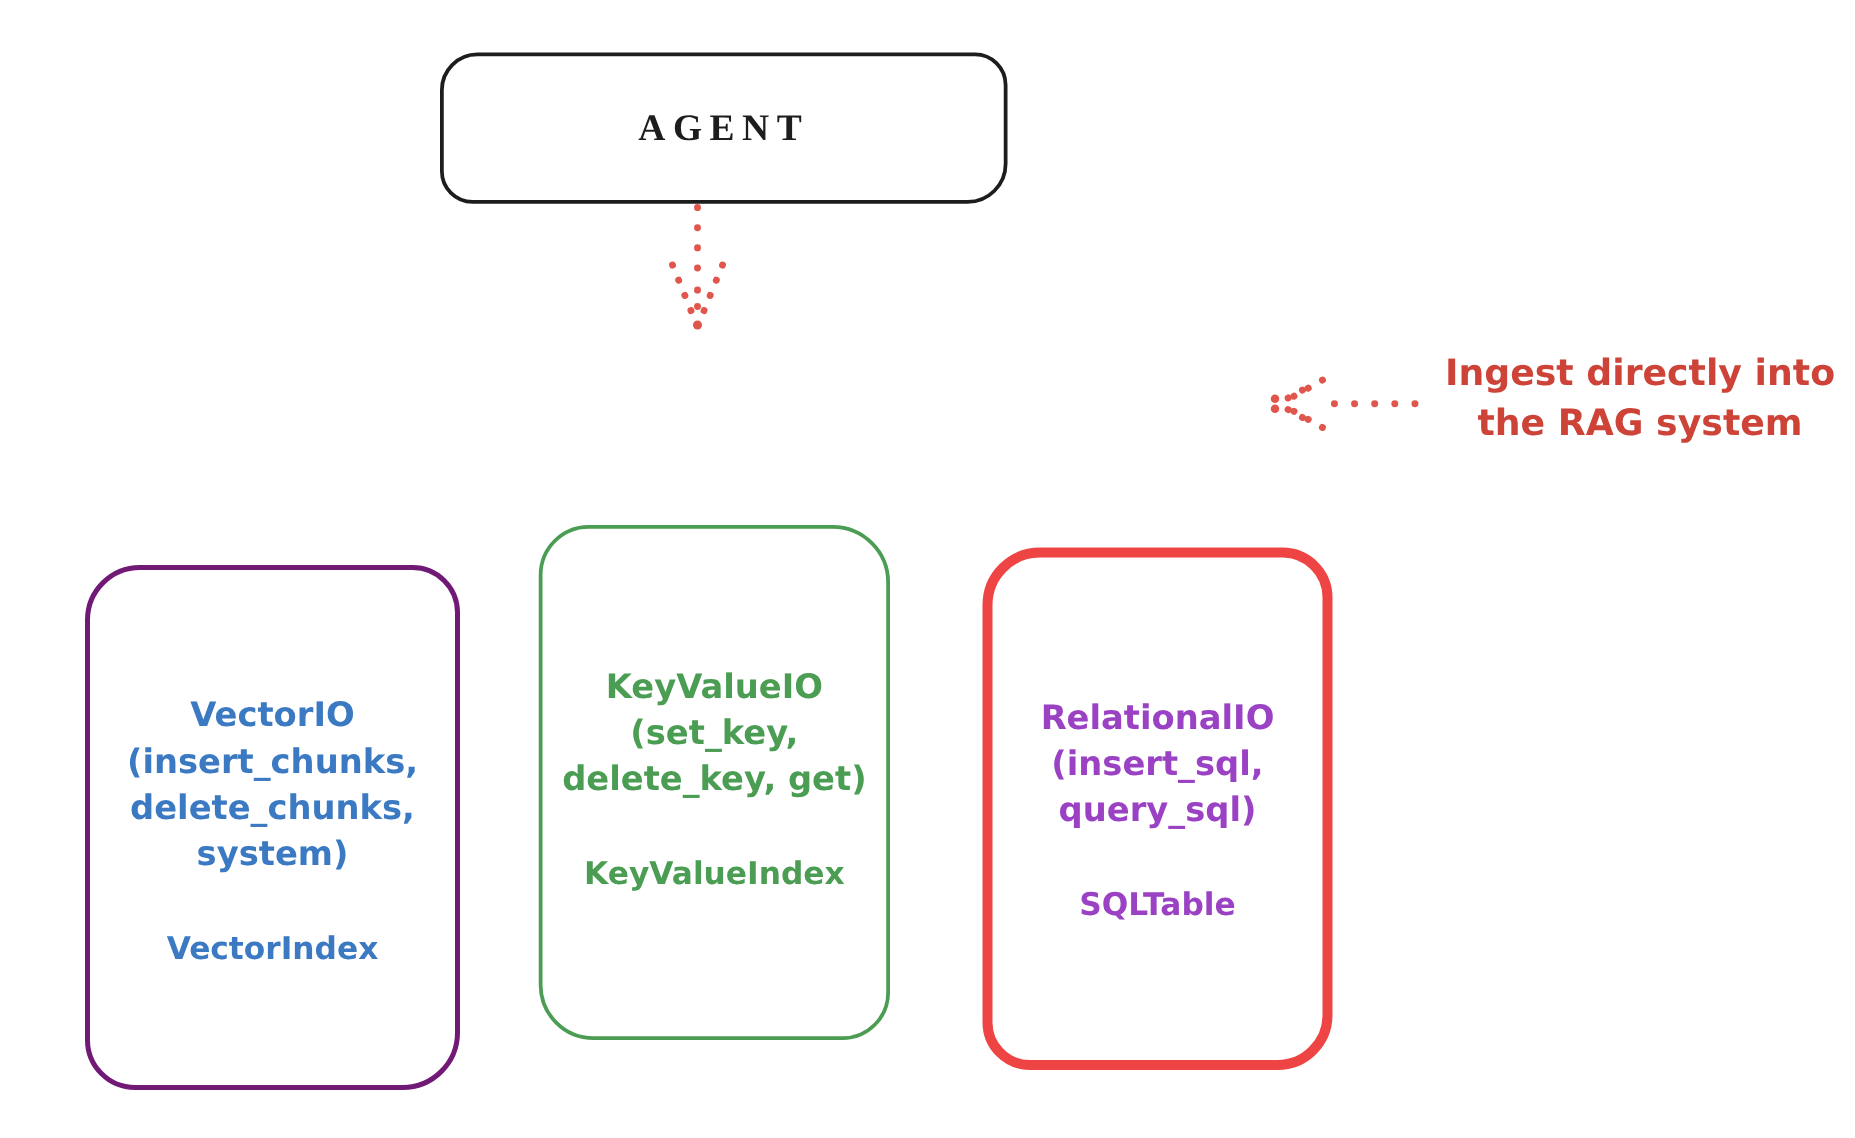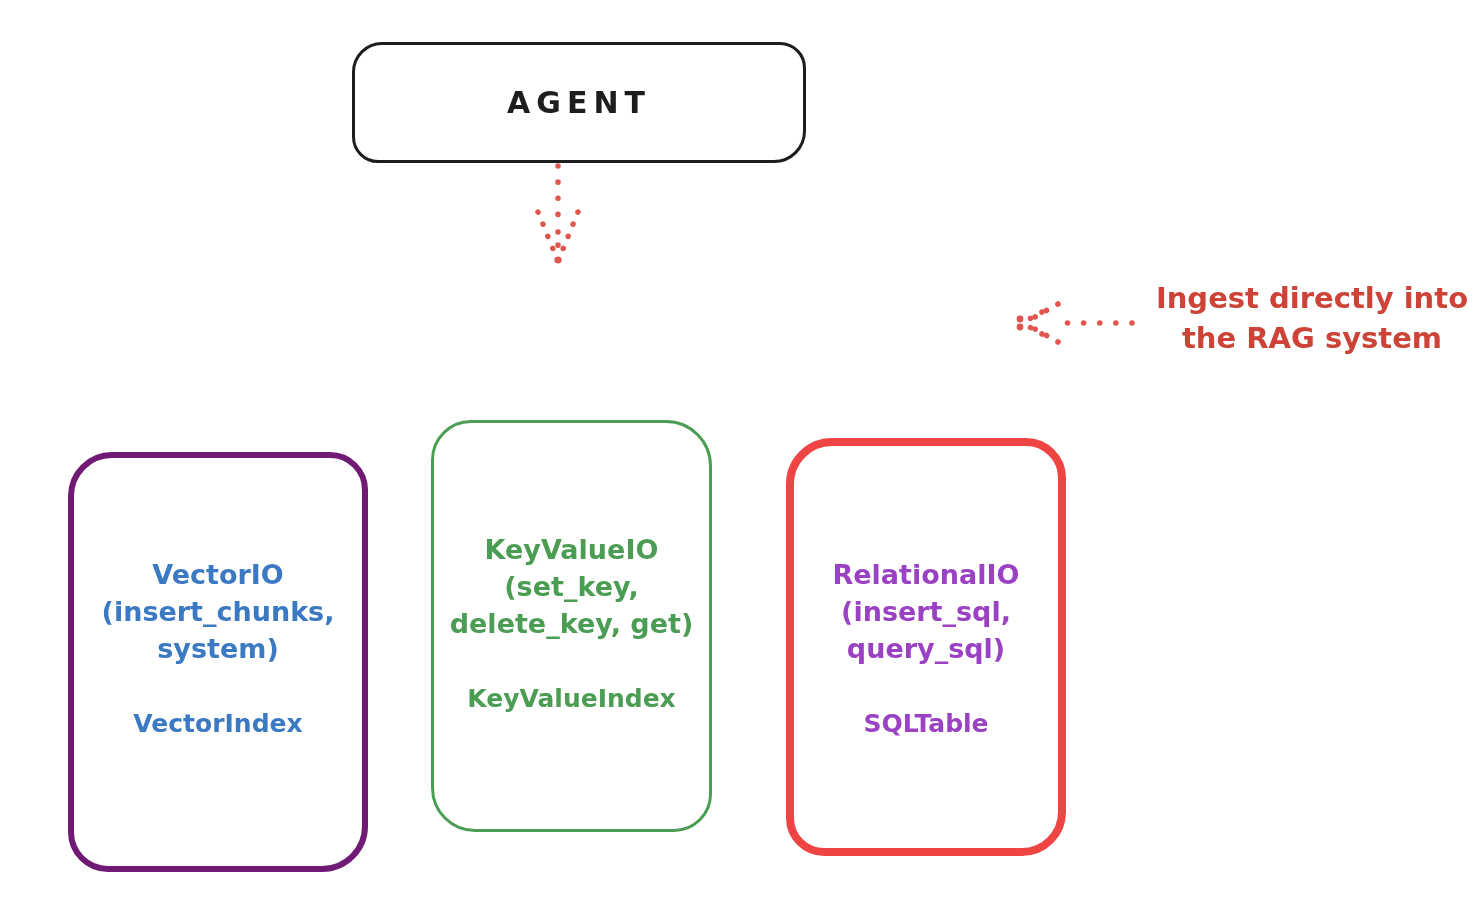--- a/index.html
+++ b/index.html
@@ -14,20 +14,21 @@
   .node{
     position:absolute;
     border:3.5px solid #1d1d1d;
     background:#ffffff;
     display:flex;align-items:center;justify-content:center;
     color:#1d1d1d;
   }
   .node-label{
     font-size:30px;font-weight:600;color:#1d1d1d;
     letter-spacing:1px;
+    font-family:Liberation Serif, serif;
   }
   #agent-node{
     left:352px;top:42px;width:448px;height:115px;
     border-radius:30px 26px 32px 26px;
   }
   #agent-node .node-label{letter-spacing:6px;}
   #ragtool-node{
     left:157px;top:270px;width:824px;height:126px;
     border-radius:26px 22px 26px 24px;
   }
@@ -35,21 +36,21 @@
   .backend{
     position:absolute;
     background:#ffffff;
     display:flex;flex-direction:column;align-items:center;
     text-align:center;
   }
   .backend .line{font-size:27px;font-weight:600;line-height:37px;white-space:nowrap;}
   .backend .index-label{font-size:25px;font-weight:600;margin-top:42px;white-space:nowrap;}
   #vector-box{
     left:68px;top:452px;width:300px;height:420px;
-    border:6px solid #701a75;color:#3b79c2;
+    border:4px solid #701a75;color:#3b79c2;
     border-radius:44px 38px 46px 40px;
     padding-top:98px;box-sizing:border-box;
   }
   #keyvalue-box{
     left:431px;top:420px;width:281px;height:412px;
     border:3px solid #4a9d52;color:#4a9d52;
     border-radius:40px 46px 38px 44px;
     padding-top:108px;box-sizing:border-box;
   }
   #relational-box{
@@ -106,20 +107,21 @@
   </svg>
 
   <div id="ingest-annotation">
     <div>Ingest directly into</div>
     <div>the RAG system</div>
   </div>
 
   <div class="backend" id="vector-box">
     <div class="line">VectorIO</div>
     <div class="line">(insert_chunks,</div>
+    <div class="line">delete_chunks,</div>
     <div class="line">system)</div>
     <div class="index-label">VectorIndex</div>
   </div>
 
   <div class="backend" id="keyvalue-box">
     <div class="line">KeyValueIO</div>
     <div class="line">(set_key,</div>
     <div class="line">delete_key, get)</div>
     <div class="index-label">KeyValueIndex</div>
   </div>

